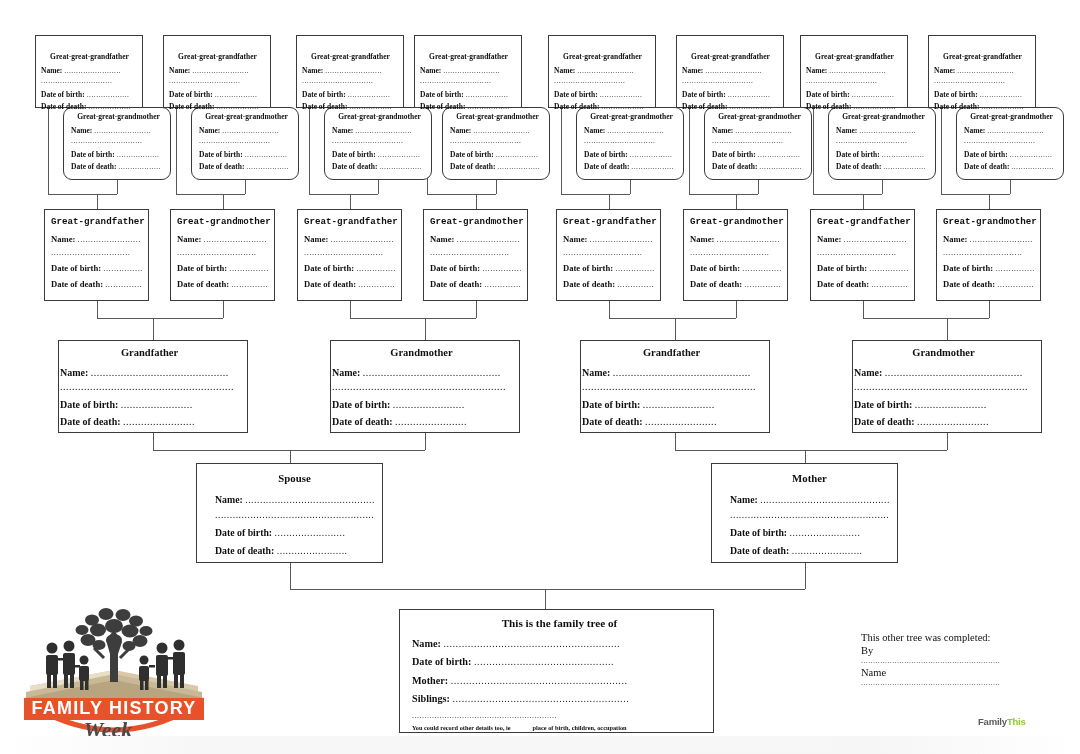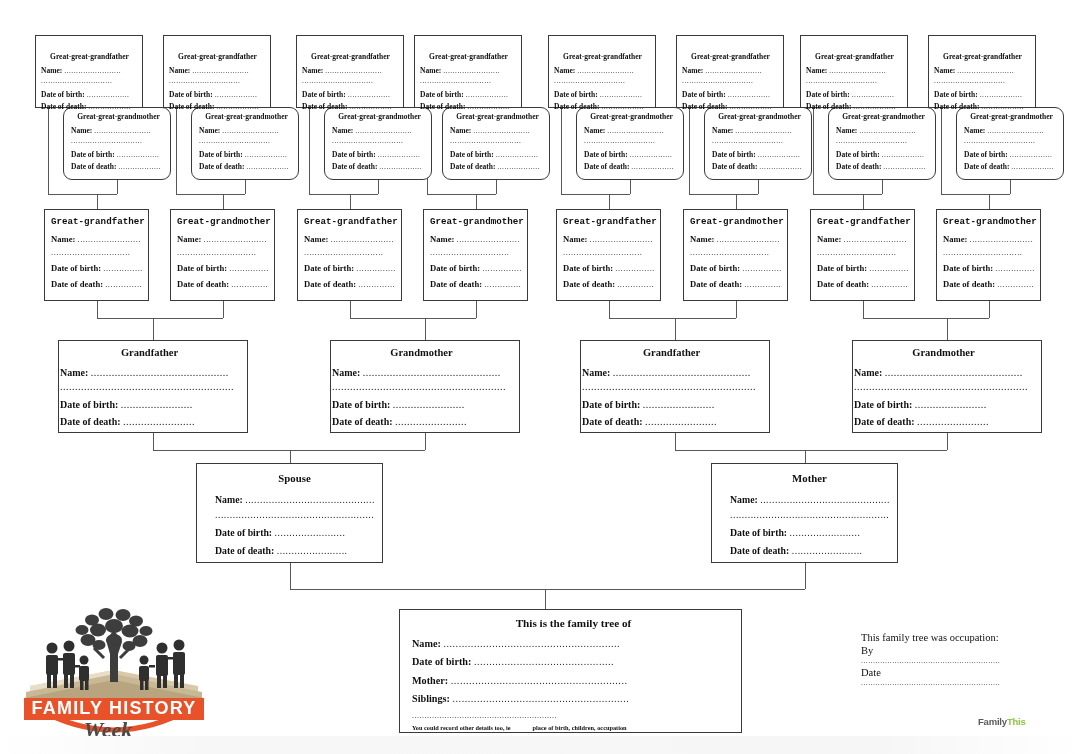--- a/index.html
+++ b/index.html
@@ -90,21 +90,21 @@
     padding: 9px 8px 0 18px;
     z-index: 3;
   }
   .par .title { font-size: 10.8px; margin-bottom: 11px; }
   .par .field { font-size: 9.8px; margin-bottom: 8px; }
   .par .field.cont { margin-top: -3px; margin-bottom: 9px; }
 
   
   .subject {
     left: 399px; top: 609px;
-    width: 343px; height: 124px;
+    width: 315px; height: 124px;
     font-size: 10.2px; line-height: 1.0;
     padding: 8px 6px 0 12px;
     z-index: 3;
   }
   .subject .title { font-size: 11.2px; margin-bottom: 10px; }
   .subject .field { font-size: 10.2px; margin-bottom: 8px; }
   .subject .field.cont { margin-top: 0px; margin-bottom: 5px; font-size: 8px; }
   .subject .note {
     font-size: 6.3px; font-weight: bold;
     white-space: nowrap; color: #101010;
@@ -457,24 +457,24 @@
     <div class="title">This is the family tree of</div>
     <span class="field"><b>Name:</b> <span class="dots">..........................................................</span></span>
     <span class="field"><b>Date of birth:</b> <span class="dots">..............................................</span></span>
     <span class="field"><b>Mother:</b> <span class="dots">..........................................................</span></span>
     <span class="field"><b>Siblings:</b> <span class="dots">..........................................................</span></span>
     <span class="field cont dots">..........................................................</span>
     <div class="note"><span>You could record other details too, ie</span><span class="gap"></span><span>place of birth, children, occupation</span></div>
   </div>
 
   <div class="completed">
-    <span class="lbl">This family tree was occupation:</span>
+    <span class="lbl">This other tree was completed:</span>
     <span class="lbl">By</span>
     <div class="dotrow">..........................................................</div>
-    <span class="lbl">Date</span>
+    <span class="lbl">Name</span>
     <div class="dotrow">..........................................................</div>
   </div>
 
   <div class="wordmark">
     <span class="w1">Family</span><span class="w2">This</span>
   </div>
 
   <div class="logo">
     <svg width="185" height="142" viewBox="0 0 185 142" xmlns="http://www.w3.org/2000/svg">
 

